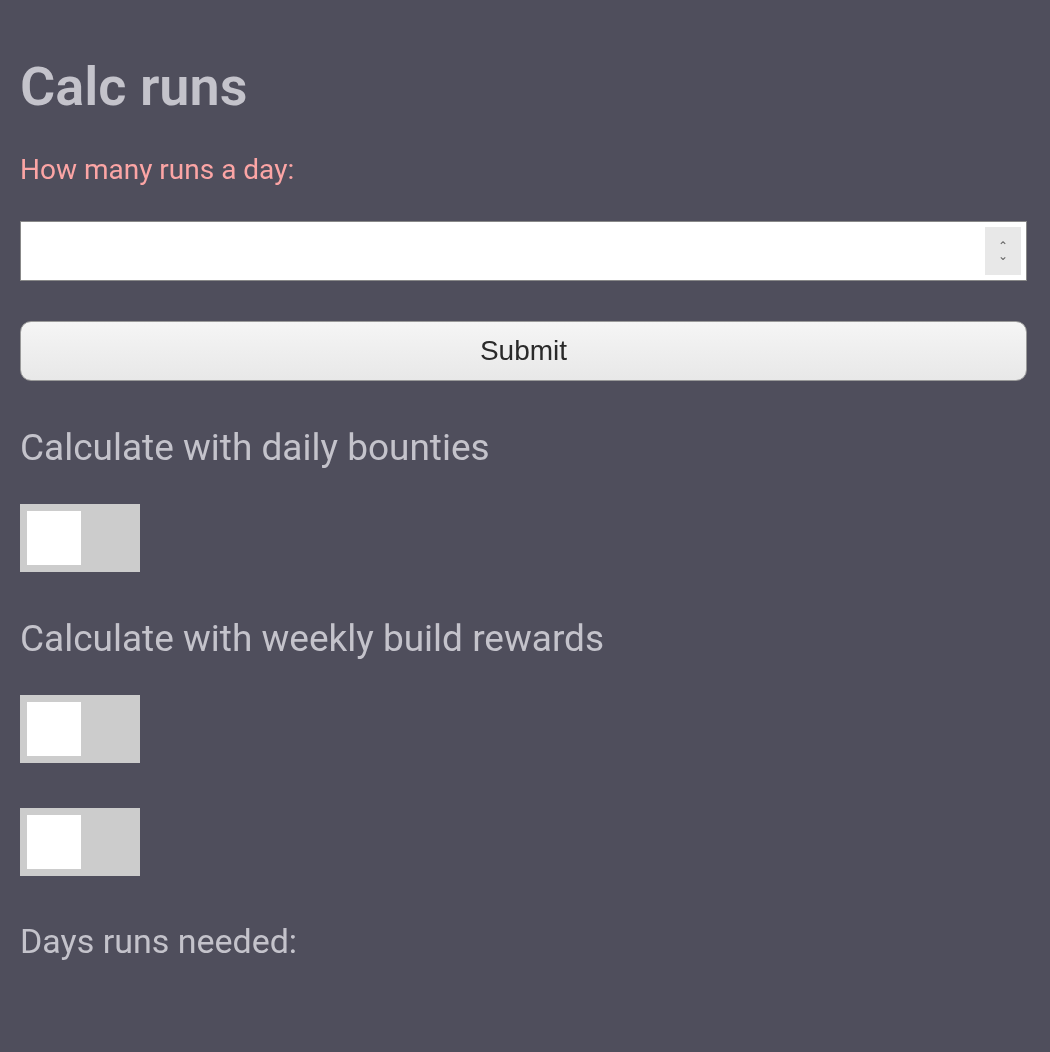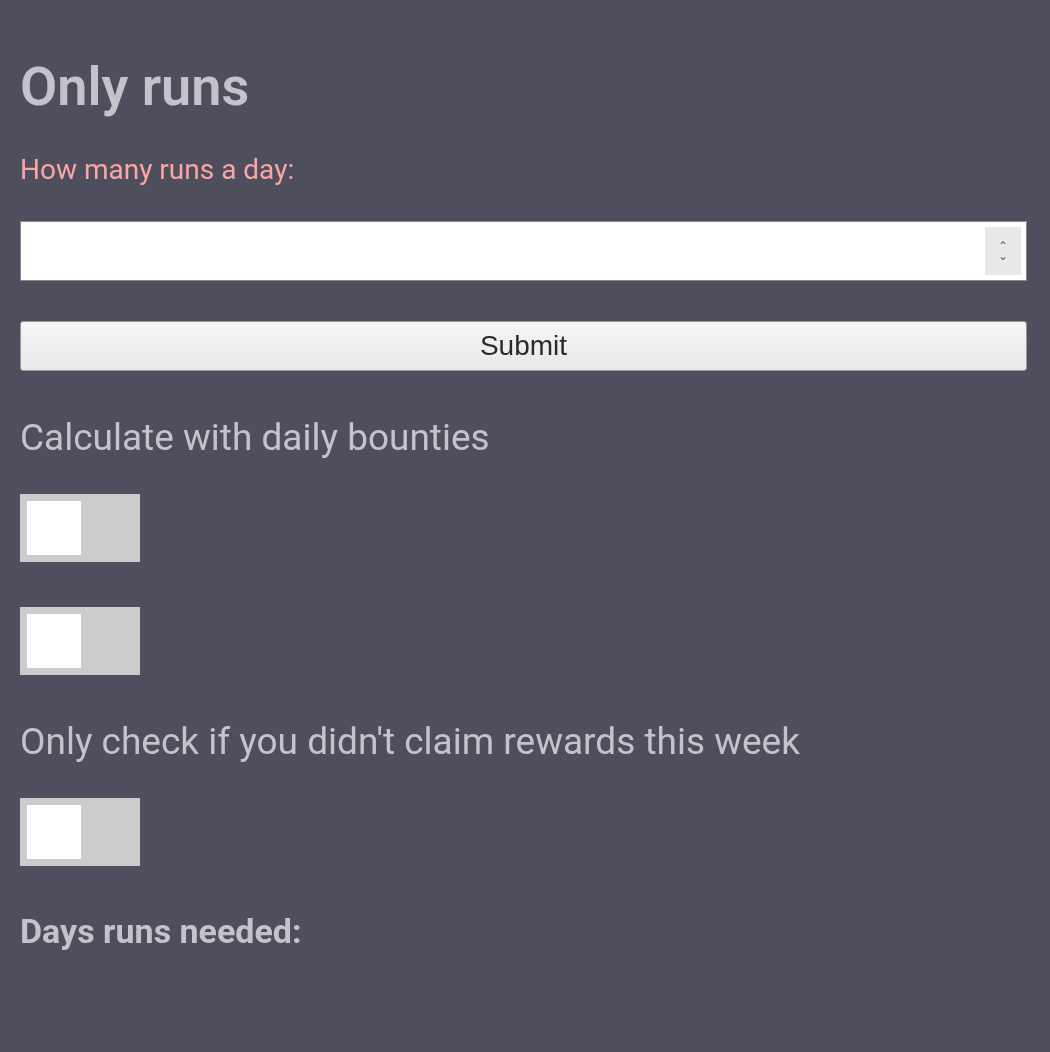--- a/index.html
+++ b/index.html
@@ -56,24 +56,24 @@
     }
     .spinner-up, .spinner-down {
       font-size: 12px;
       color: #666;
       line-height: 10px;
       cursor: pointer;
       user-select: none;
     }
     .submit-button {
       width: 1007px;
-      height: 50px;
+      height: 60px;
       background: linear-gradient(to bottom, #f5f5f5, #e8e8e8);
       border: 1px solid #999;
-      border-radius: 3px;
+      border-radius: 11px;
       font-size: 28px;
       color: #2a2a2a;
       cursor: pointer;
       margin-bottom: 45px;
     }
     .toggle-section {
       margin-bottom: 45px;
     }
     .toggle-label {
       font-size: 37px;
@@ -91,31 +91,31 @@
     .toggle-knob {
       position: absolute;
       width: 54px;
       height: 54px;
       background-color: #ffffff;
       top: 7px;
       left: 7px;
     }
     h2 {
       font-size: 34px;
-      font-weight: 700;
+      font-weight: 400;
       color: #c4c3cb;
       margin-top: 20px;
     }
   </style>
 </head>
 <body>
 
 
 
-<h1>Only runs</h1>
+<h1>Calc runs</h1>
 
 <label class="label">How many runs a day:</label>
 
 <div class="number-input-wrapper">
   <input type="text" class="number-input" value="" style="">
   <div class="number-spinner">
     <span class="spinner-up">⌃</span>
     <span class="spinner-down">⌄</span>
   </div>
 </div>
@@ -123,27 +123,27 @@
 <button class="submit-button">Submit</button>
 
 <div class="toggle-section">
   <label class="toggle-label">Calculate with daily bounties</label>
   <div class="toggle-switch">
     <div class="toggle-knob"></div>
   </div>
 </div>
 
 <div class="toggle-section">
+  <label class="toggle-label">Calculate with weekly build rewards</label>
   <div class="toggle-switch">
     <div class="toggle-knob"></div>
   </div>
 </div>
 
 <div class="toggle-section">
-  <label class="toggle-label">Only check if you didn't claim rewards this week</label>
   <div class="toggle-switch">
     <div class="toggle-knob"></div>
   </div>
 </div>
 
 <h2>Days runs needed:</h2>
 
 
 
 

